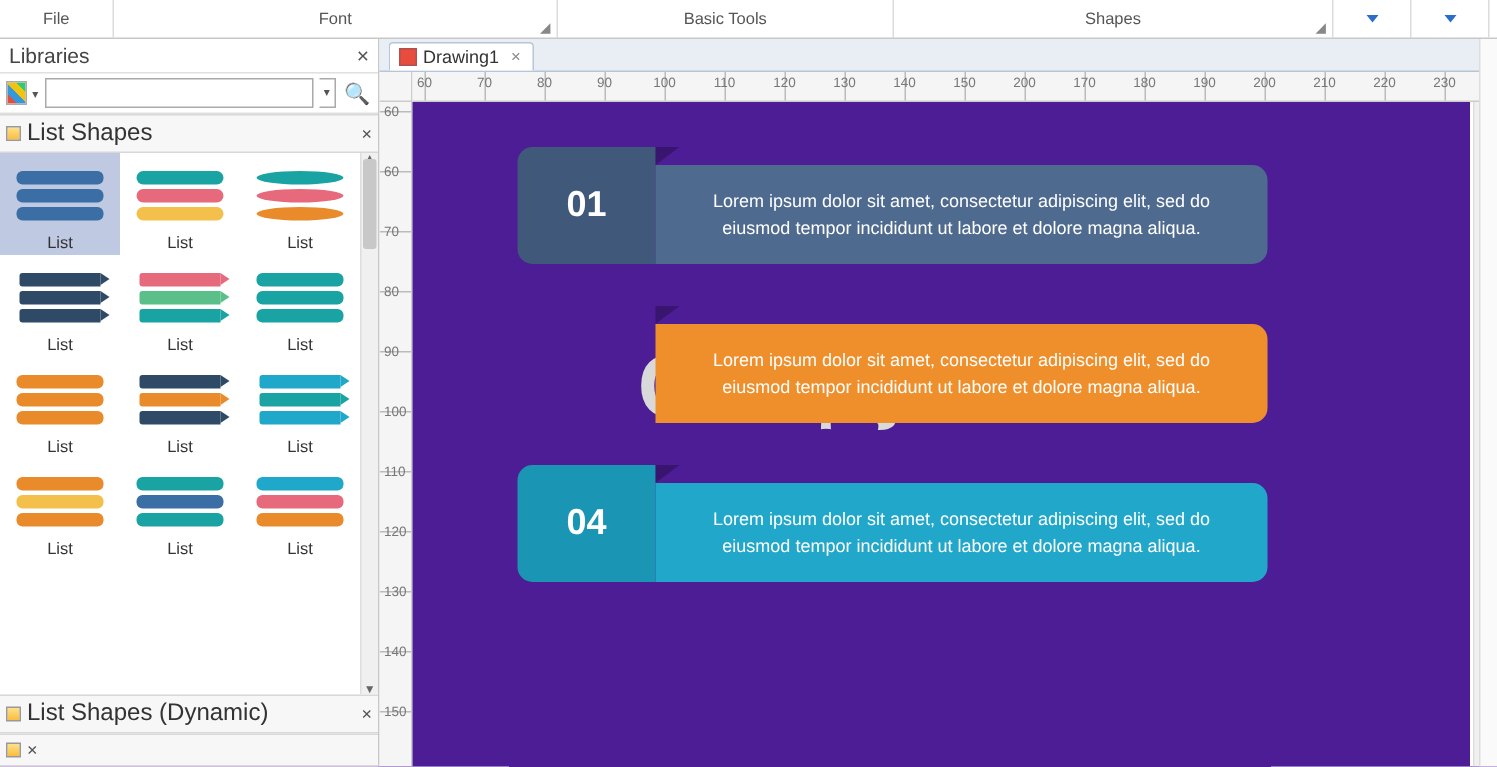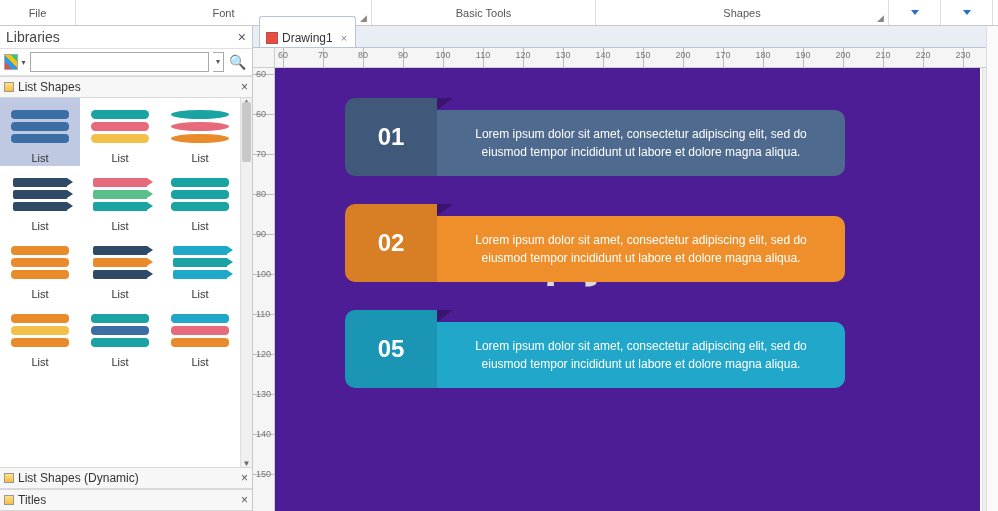--- a/index.html
+++ b/index.html
@@ -23,21 +23,21 @@
   .lib-header .close { font-size:14px; color:#555; cursor:pointer;}
   .lib-toolbar { display:flex; align-items:center; padding:3px 4px; border-bottom:1px solid #e0e0e0; gap:4px;}
   .palette-icon { width:16px;height:16px; background:linear-gradient(45deg,#e74c3c 0 25%,#3498db 25% 50%,#f1c40f 50% 75%,#2ecc71 75% 100%); border:1px solid #aaa;}
   .lib-toolbar .dd { font-size:8px; color:#555;}
   .search-box { flex:1; height:20px; border:1px solid #aaa; background:#fff;}
   .search-dd { width:14px; text-align:center; font-size:8px; color:#555; border:1px solid #aaa; border-left:none; height:20px; line-height:18px;}
   .search-btn { width:24px; height:20px; display:flex; align-items:center; justify-content:center; color:#1a73c9; font-size:14px;}
 
   .cat-header { display:flex; align-items:center; padding:3px 4px; border-top:1px solid #d8d8d8; border-bottom:1px solid #d8d8d8; background:#f7f7f7; gap:4px;}
   .cat-header .sq { width:10px;height:10px; border:1px solid #999; background:linear-gradient(#ffe08a,#fbbd3b);}
-  .cat-header .label { flex:1; font-size:12px; color:#333;}
+  .cat-header .label { flex:1; font-size:16px; color:#333;}
   .cat-header .x { color:#555; cursor:pointer; font-size:12px;}
 
   .shapes-scroll { flex:1; overflow:hidden; position:relative;}
   .shapes-grid { position:absolute; inset:0 12px 0 0; overflow:hidden;}
   .vscroll { position:absolute; right:0; top:0; bottom:0; width:12px; background:#f0f0f0; border-left:1px solid #ddd;}
   .vscroll .thumb { position:absolute; left:1px; right:1px; top:4px; height:60px; background:#c8c8c8; border-radius:2px;}
   .vscroll .arr { position:absolute; left:0; right:0; text-align:center; font-size:8px; color:#666;}
   .vscroll .up{top:-1px;} .vscroll .down{bottom:-1px;}
 
   .row { display:flex; }
@@ -52,21 +52,21 @@
   .bar.arrow::after{content:"";position:absolute;right:-6px;top:0;border-top:4.5px solid transparent;border-bottom:4.5px solid transparent;border-left:6px solid currentColor;}
   .ellipse{ width:58px;height:9px;border-radius:50%/50%; }
 
   .c-blue{background:#3b6ea5;color:#3b6ea5;} .c-teal{background:#1aa3a3;color:#1aa3a3;} .c-orange{background:#e98b2a;color:#e98b2a;}
   .c-pink{background:#e66a7b;color:#e66a7b;} .c-yellow{background:#f3c04b;color:#f3c04b;} .c-navy{background:#2e4a66;color:#2e4a66;}
   .c-cyan{background:#1fa8c9;color:#1fa8c9;} .c-green{background:#5bbf8a;color:#5bbf8a;}
 
   
   .doc-area { position:absolute; left:253px; right:0; top:26px; bottom:0; display:flex; flex-direction:column;}
   .tab-bar { height:22px; display:flex; align-items:flex-end; background:#e9eef5; border-bottom:1px solid #b8c4d8; padding-left:6px;}
-  .doc-tab { display:flex; align-items:center; gap:4px; background:#fff; border:1px solid #b8c4d8; border-bottom:none; padding:14px 8px 2px 6px; font-size:12px; border-radius:3px 3px 0 0;}
+  .doc-tab { display:flex; align-items:center; gap:4px; background:#fff; border:1px solid #b8c4d8; border-bottom:none; padding:2px 8px 2px 6px; font-size:12px; border-radius:3px 3px 0 0;}
   .doc-tab .ico { width:12px;height:12px;background:#e74c3c;border:1px solid #b05050;}
   .doc-tab .x { color:#888; font-size:11px; margin-left:4px;}
 
   .ruler-corner { position:absolute; left:0; top:0; width:22px; height:20px; background:#f5f5f5; border-right:1px solid #ccc; border-bottom:1px solid #ccc;}
   .ruler-h { height:20px; background:#f5f5f5; border-bottom:1px solid #ccc; position:relative; margin-left:22px; overflow:hidden;}
   .ruler-h .tick{position:absolute;top:0;height:20px;border-left:1px solid #bbb;}
   .ruler-h .lbl{position:absolute;top:2px;font-size:9px;color:#777;transform:translateX(-50%);}
   .ruler-v { position:absolute; left:0; top:20px; bottom:0; width:22px; background:#f5f5f5; border-right:1px solid #ccc; overflow:hidden;}
   .ruler-v .tick{position:absolute;left:0;width:22px;border-top:1px solid #bbb;}
   .ruler-v .lbl{position:absolute;left:3px;font-size:9px;color:#777;transform:translateY(-50%);}
@@ -250,21 +250,20 @@
     </div>
   </div>
 
   <div class="cat-header">
     <span class="sq"></span>
     <span class="label">List Shapes (Dynamic)</span>
     <span class="x">×</span>
   </div>
   <div class="cat-header">
     <span class="sq"></span>
-    <span class="label">Titles</span>
     <span class="x">×</span>
   </div>
 </div>
 
 <div class="doc-area">
   <div class="tab-bar">
     <div class="doc-tab">
       <span class="ico"></span>
       <span>Drawing1</span>
       <span class="x">×</span>
@@ -338,28 +337,27 @@
       <div class="watermark">Gxt网</div>
       <div id="canvas-items">
           <div class="list-item c1" style="top: 30px;">
             <div class="li-num">01</div>
             <div class="li-fold"></div>
             <div class="li-body">
               <span>Lorem ipsum dolor sit amet, consectetur adipiscing elit, sed do eiusmod tempor incididunt ut labore et dolore magna aliqua.</span>
             </div>
           </div>
           <div class="list-item c2" style="top: 136px;">
-            <div class="li-num">02</div>
             <div class="li-fold"></div>
             <div class="li-body">
               <span>Lorem ipsum dolor sit amet, consectetur adipiscing elit, sed do eiusmod tempor incididunt ut labore et dolore magna aliqua.</span>
             </div>
           </div>
           <div class="list-item c3" style="top: 242px;">
-            <div class="li-num">05</div>
+            <div class="li-num">04</div>
             <div class="li-fold"></div>
             <div class="li-body">
               <span>Lorem ipsum dolor sit amet, consectetur adipiscing elit, sed do eiusmod tempor incididunt ut labore et dolore magna aliqua.</span>
             </div>
           </div>
         </div>
     </div>
     <div class="canvas-vscroll">
       <span class="up">▲</span>
       <span class="down">▼</span>

